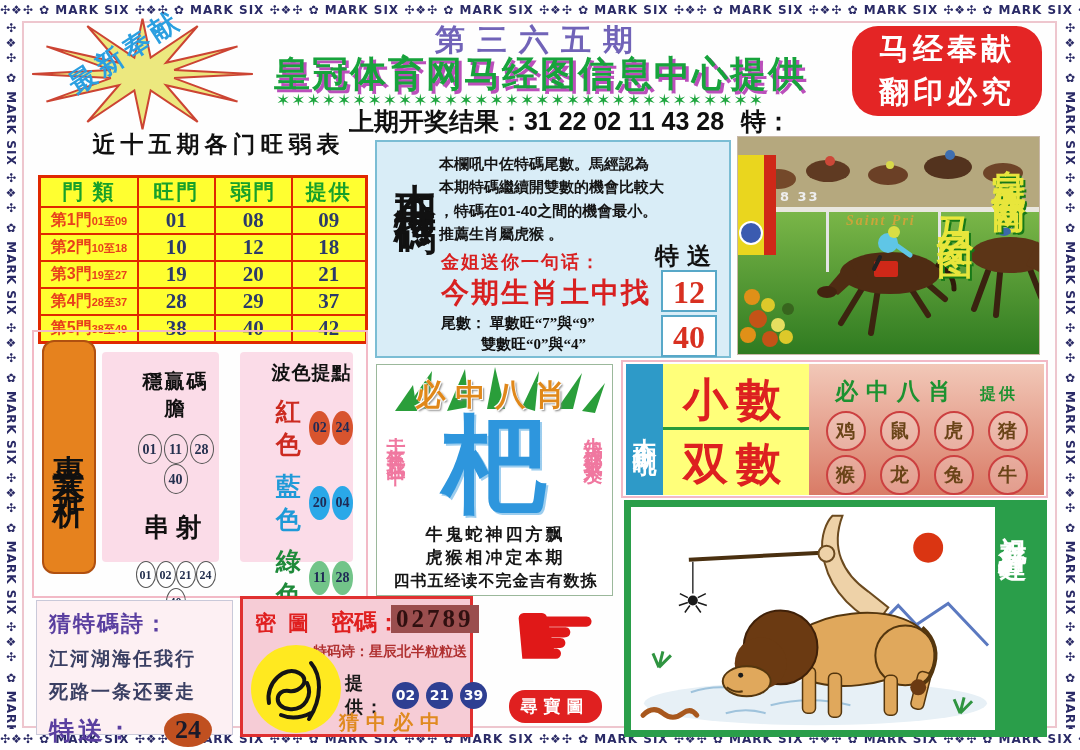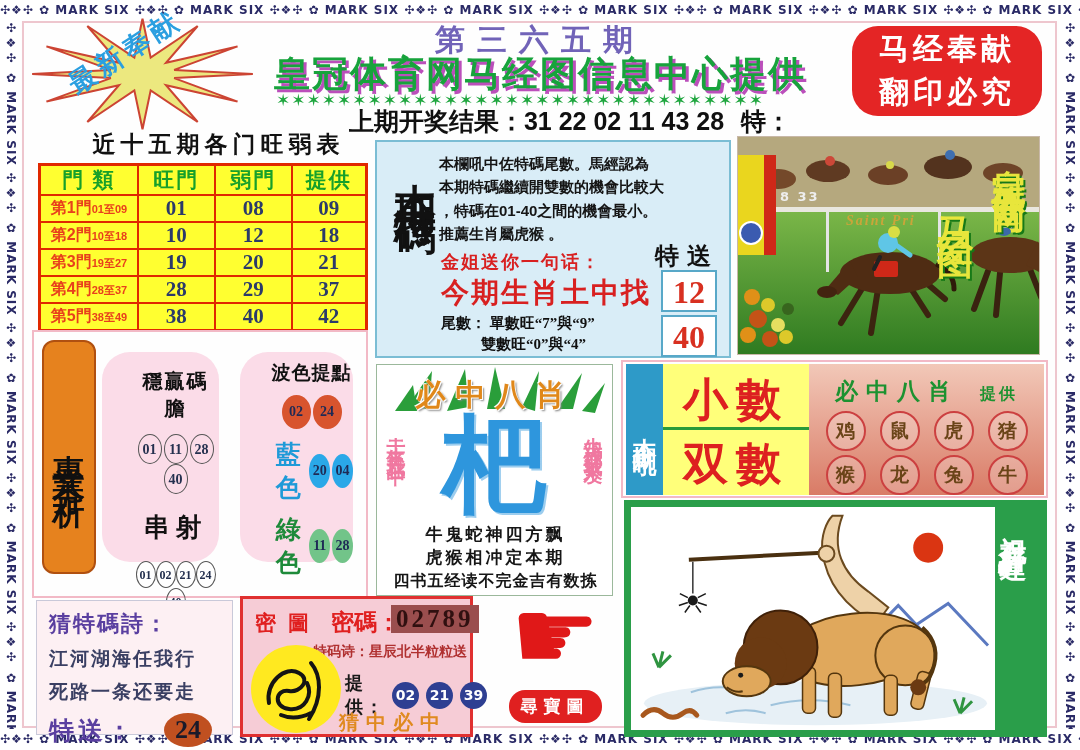--- a/index.html
+++ b/index.html
@@ -29,21 +29,21 @@
               font:17px "DejaVu Sans",sans-serif; letter-spacing:1px; }
   #copyright { left:852px; top:26px; width:190px; height:90px; background:#e42525; border-radius:26px;
                color:#fff; font:bold 30px "Liberation Sans",sans-serif; text-align:center;
                display:flex; flex-direction:column; justify-content:center; gap:2px; letter-spacing:4px; }
   #result-line { left:340px; top:105px; width:460px; text-align:center; color:#101010;
                  font:bold 25px "Liberation Sans",sans-serif; }
 
   
   #hct { left:38px; top:129px; width:330px; }
   #hct-title { font:bold 23px "Liberation Serif",serif; letter-spacing:5px; color:#111; margin-left:31px;text-align:center; }
-  #hct table { border-collapse:collapse; background:#ffff30; margin-top:3px; border:3px solid #e02800; }
+  #hct table { border-collapse:collapse; background:#ffff30; margin-top:15px; border:3px solid #e02800; }
   #hct th, #hct td { border:2.5px solid #e02800; text-align:center; }
   #hct th { color:#17a02a; font:bold 21px "Liberation Serif",serif; height:29px; letter-spacing:2px; }
   #hct td.num { color:#2b3a6a; font:bold 21px "Liberation Serif",serif; height:26px; }
   #hct td.gate-cell { width:100px; }
   #hct th:nth-child(1){ width:100px;} #hct th:nth-child(2),#hct th:nth-child(3){ width:78px;} #hct th:nth-child(4){ width:76px;}
   .gate { color:#e8401c; font:bold 16px "Liberation Sans",sans-serif; }
   .range { color:#e8401c; font:bold 11px "Liberation Sans",sans-serif; }
 
   
   #special-panel { left:375px; top:140px; width:356px; height:218px; background:#d9edf7;
@@ -71,21 +71,21 @@
              text-shadow:2px 2px 0 #177a17; }
   .ph-score { left:42px; top:52px; color:#eeeeee; font:bold 13px "DejaVu Sans",sans-serif; letter-spacing:2px; }
   .ph-rail { left:108px; top:76px; color:#caa53a; font:italic bold 14px "Liberation Serif",serif; letter-spacing:2px; }
 
   
   #ana-frame { left:32px; top:330px; width:336px; height:268px; border:2px solid #f2b9c6; }
   #ana-bar { left:42px; top:340px; width:54px; height:234px; background:#e6821e; border:2px solid #b05010;
              border-radius:12px; display:flex; align-items:center; justify-content:center; }
   #ana-bar .vt { writing-mode:vertical-rl; text-orientation:upright; color:#101010;
                  font:bold 32px "Liberation Serif",serif; letter-spacing:14px; }
-  .pinkbox { background:#fbdce8; border-radius:28px; text-align:center;padding-left:30px; }
+  .pinkbox { background:#fbdce8; border-radius:4px; text-align:center;padding-left:30px; }
   #stable-box { left:102px; top:352px; width:117px; height:210px; }
   #stable-box .bx-title { font:bold 20px "Liberation Serif",serif; letter-spacing:2px; margin-top:16px; color:#111; }
   #stable-balls { margin-top:12px; }
   .oval-line { display:inline-block; width:24px; height:30px; border:1.5px solid #555; border-radius:50%;
                font:bold 14px "Liberation Serif",serif; line-height:29px; color:#24304f; margin:0 1px; background:transparent; }
   #chain-title { font:bold 26px "Liberation Serif",serif; letter-spacing:6px; margin-top:16px; color:#111; }
   #chain-balls { margin-top:16px; }
   .oval-line.sm { width:20px; height:27px; font-size:12px; line-height:26px; margin:0; }
   #wave-box { left:240px; top:352px; width:113px; height:210px; }
   #wave-box .bx-title { font:bold 19px "Liberation Serif",serif; letter-spacing:1px; margin-top:8px; color:#111; }
@@ -334,20 +334,21 @@
   <div class="abs pinkbox" id="stable-box">
     <div class="bx-title">穩贏碼膽</div>
     <div id="stable-balls"><span class="oval-line">01</span><span class="oval-line">11</span><span class="oval-line">28</span><span class="oval-line">40</span></div>
     <div id="chain-title">串射</div>
     <div id="chain-balls"><span class="oval-line sm">01</span><span class="oval-line sm">02</span><span class="oval-line sm">21</span><span class="oval-line sm">24</span><span class="oval-line sm">40</span></div>
   </div>
   <div class="abs pinkbox" id="wave-box">
     <div class="bx-title">波色提點</div>
     <div id="wave-rows">
         <div class="wave-row">
+          <span class="wave-label" style="color: rgb(204, 42, 32);">紅色</span>
           <span class="wave-ball" style="background: rgb(216, 84, 46);">02</span>
           <span class="wave-ball" style="background: rgb(216, 84, 46);">24</span>
         </div>
         <div class="wave-row">
           <span class="wave-label" style="color: rgb(31, 154, 216);">藍色</span>
           <span class="wave-ball" style="background: rgb(42, 168, 232);">20</span>
           <span class="wave-ball" style="background: rgb(42, 168, 232);">04</span>
         </div>
         <div class="wave-row">
           <span class="wave-label" style="color: rgb(30, 138, 58);">綠色</span>

